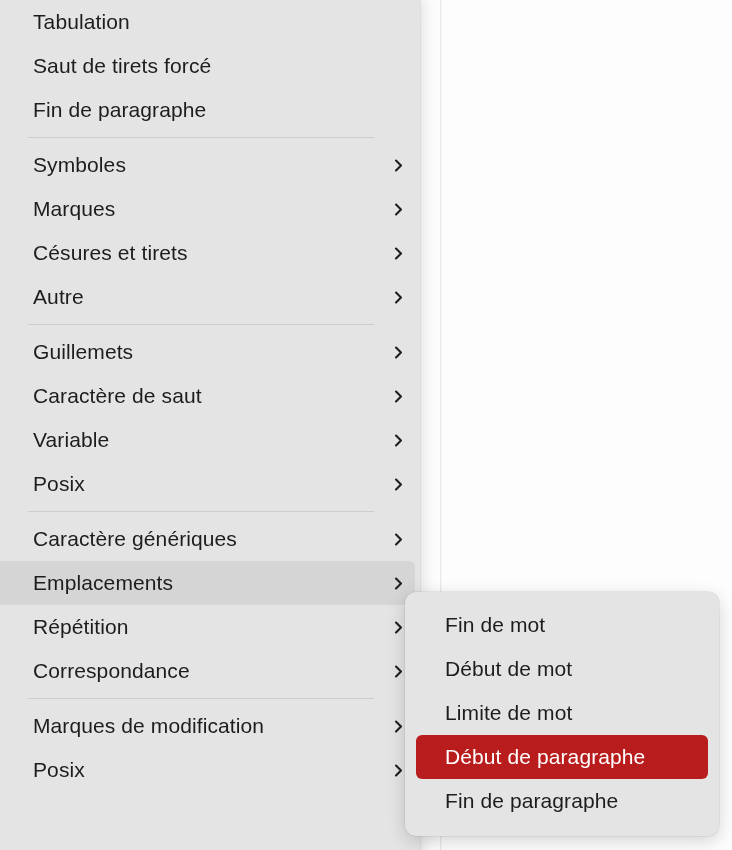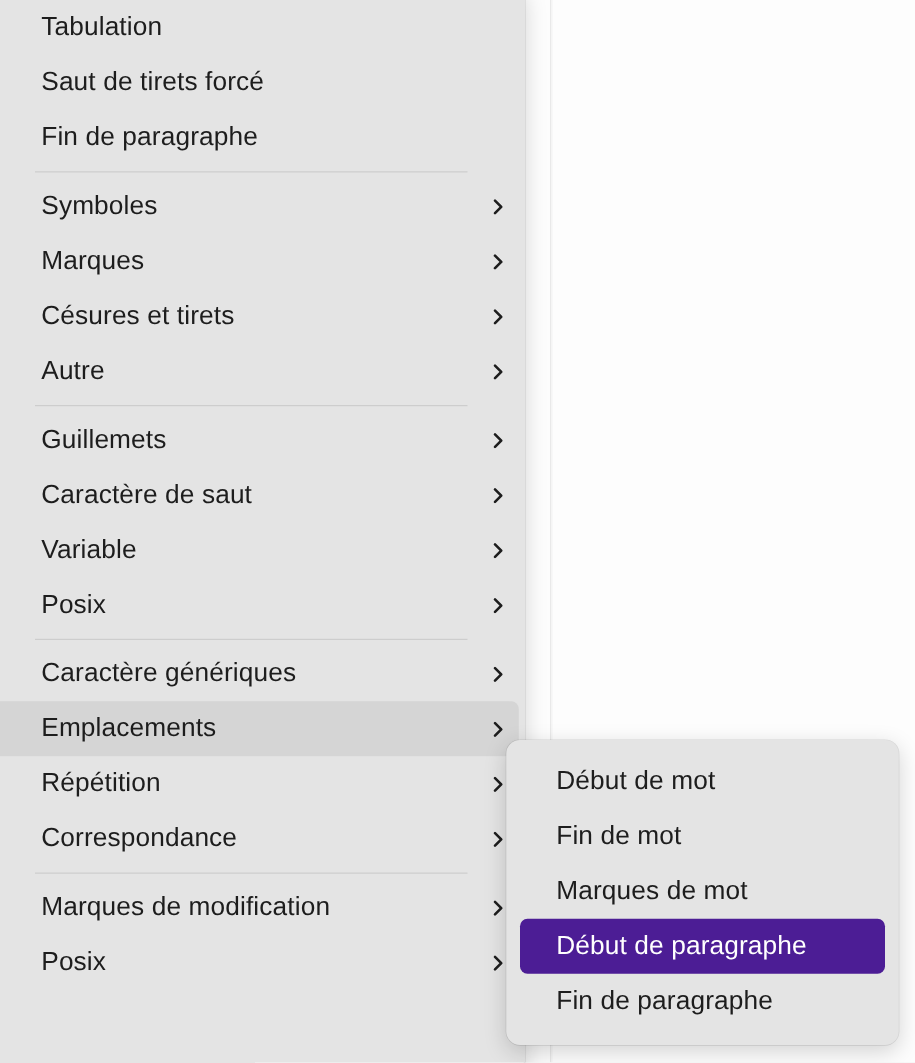--- a/index.html
+++ b/index.html
@@ -57,21 +57,21 @@
   }
   #main-menu .item { padding-left:42px; }
   #sub-menu .item { padding-left:29px; margin:0 11px; }
 
   .item .label { flex:1; }
 
   .item.hovered {
     background:#d5d5d5;
   }
   .item.selected {
-    background:#4c1d95;
+    background:#b91c1c;
     color:#ffffff;
   }
 
   .chev {
     width:13px; height:13px;
     flex:0 0 auto;
     margin-left:10px;
     margin-right:1px;
     display:block;
   }
@@ -215,27 +215,27 @@
         <span class="chev">
           <svg width="13" height="13" viewBox="0 0 13 13">
             <path d="M4 1.5 L9 6.5 L4 11.5" fill="none" stroke="currentColor" stroke-width="2.1" stroke-linecap="round" stroke-linejoin="round"></path>
           </svg>
         </span>
       </div>
     </div>
 
   <div class="menu" id="sub-menu">
       <div class="item">
+        <span class="label">Fin de mot</span>
+      </div>
+      <div class="item">
         <span class="label">Début de mot</span>
       </div>
       <div class="item">
-        <span class="label">Fin de mot</span>
-      </div>
-      <div class="item">
-        <span class="label">Marques de mot</span>
+        <span class="label">Limite de mot</span>
       </div>
       <div class="item selected">
         <span class="label">Début de paragraphe</span>
       </div>
       <div class="item">
         <span class="label">Fin de paragraphe</span>
       </div>
     </div>
 
 </div>

